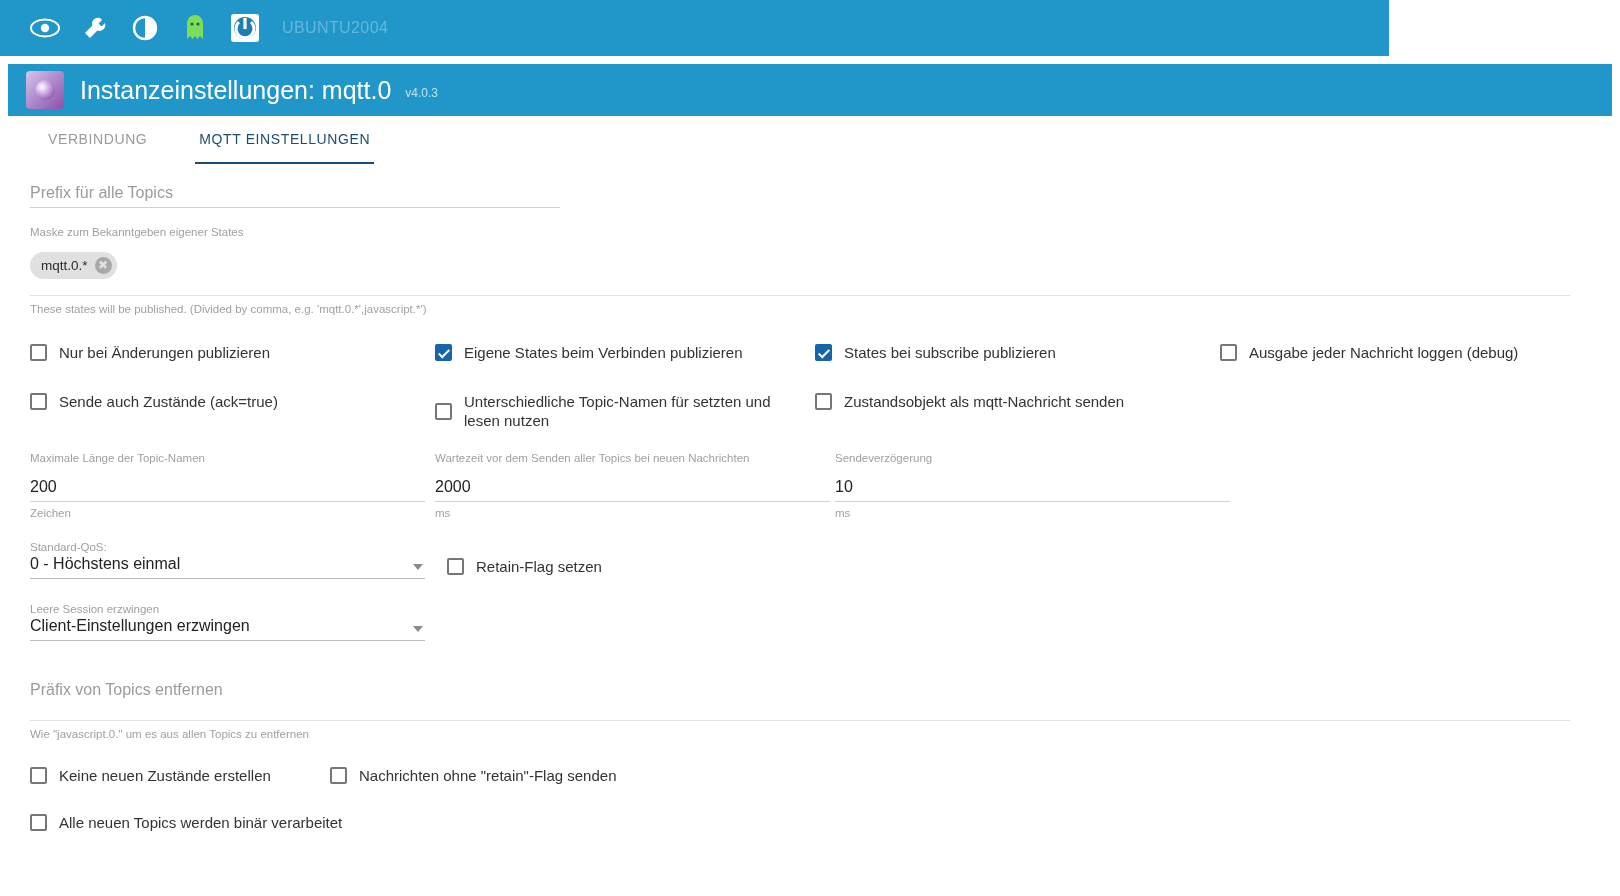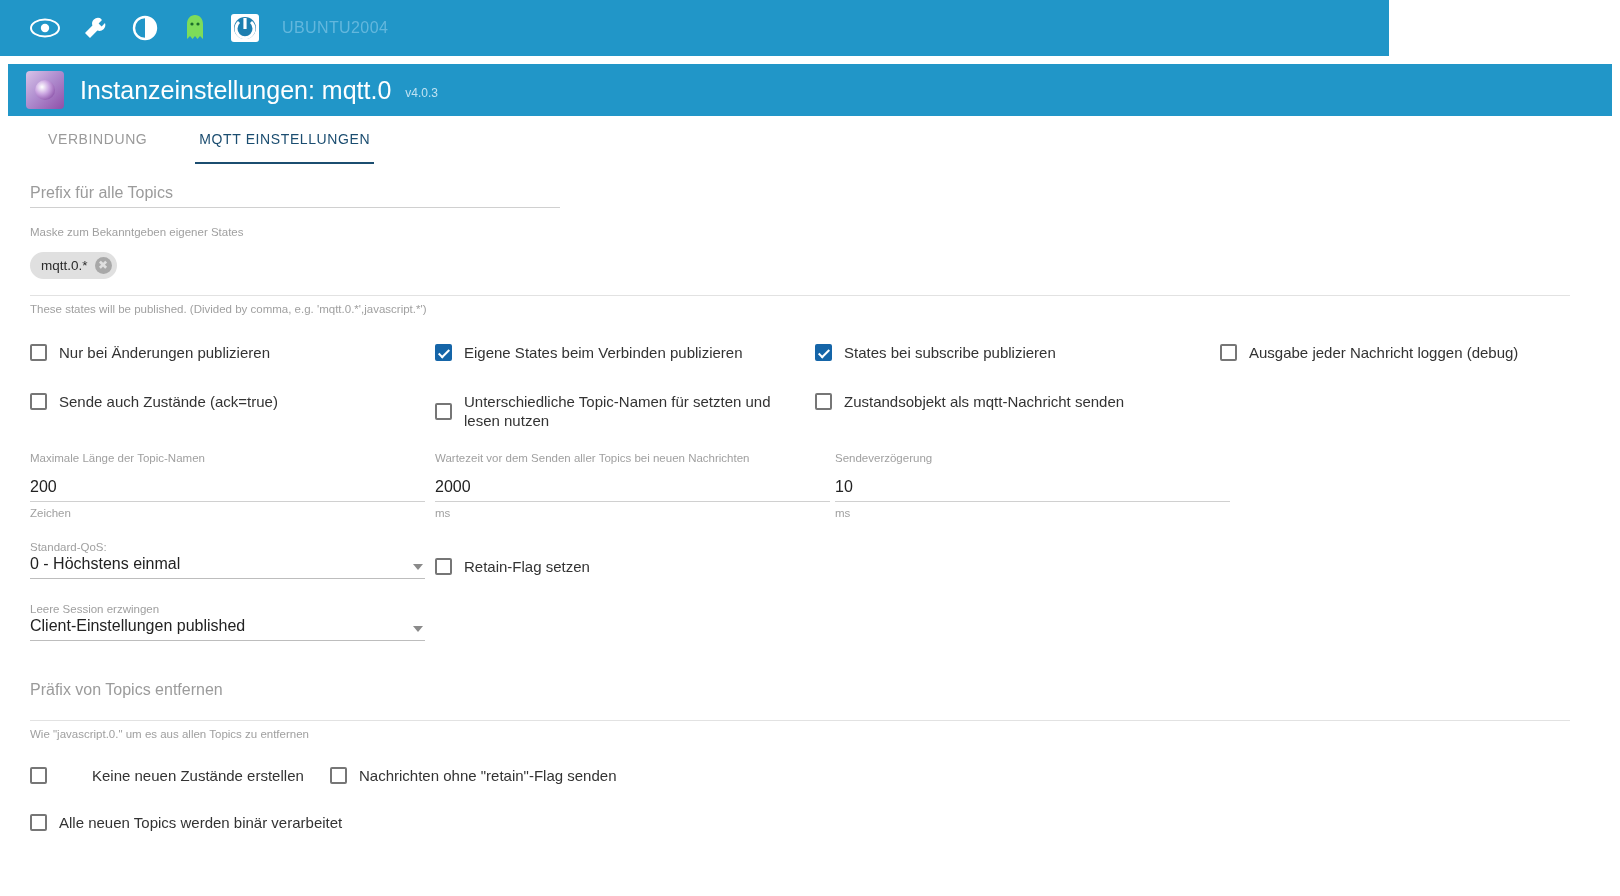--- a/index.html
+++ b/index.html
@@ -405,52 +405,52 @@
         <div class="num-value">2000</div>
         <div class="num-unit">ms</div>
       </div>
       <div class="num-field">
         <div class="num-label">Sendeverzögerung</div>
         <div class="num-value">10</div>
         <div class="num-unit">ms</div>
       </div>
     </div>
 
-    <div class="grid3" style="margin-top:22px;">
+    <div class="grid3" style="margin-top:22px;gap:12px;">
       <div class="sel-field">
         <div class="field-label">Standard-QoS:</div>
         <div class="sel-value">0 - Höchstens einmal</div>
         <span class="caret"></span>
       </div>
       <div class="cb" style="margin-top:16px;">
         <span class="box"></span>
         <span class="cb-label">Retain-Flag setzen</span>
       </div>
       <div></div>
     </div>
 
     <div class="grid3" style="margin-top:24px;gap:12px;">
       <div class="sel-field">
         <div class="field-label">Leere Session erzwingen</div>
-        <div class="sel-value">Client-Einstellungen published</div>
+        <div class="sel-value">Client-Einstellungen erzwingen</div>
         <span class="caret"></span>
       </div>
       <div></div>
         <div></div>
     </div>
 
     <div style="margin-top:38px;">
       <div class="section-divider" style="padding-bottom:16px;">
         <input class="underline-input" type="text" style="border-bottom: none; width: 520px;" placeholder="Präfix von Topics entfernen">
       </div>
       <div class="chip-hint">Wie "javascript.0." um es aus allen Topics zu entfernen</div>
     </div>
 
     <div class="footer-cbs">
-      <div class="cb" style="width:300px;gap:33px;">
+      <div class="cb" style="width:300px;">
         <span class="box"></span>
         <span class="cb-label">Keine neuen Zustände erstellen</span>
       </div>
       <div class="cb">
         <span class="box"></span>
         <span class="cb-label">Nachrichten ohne "retain"-Flag senden</span>
       </div>
     </div>
 
     <div class="footer-cbs" style="margin-top:28px;">

